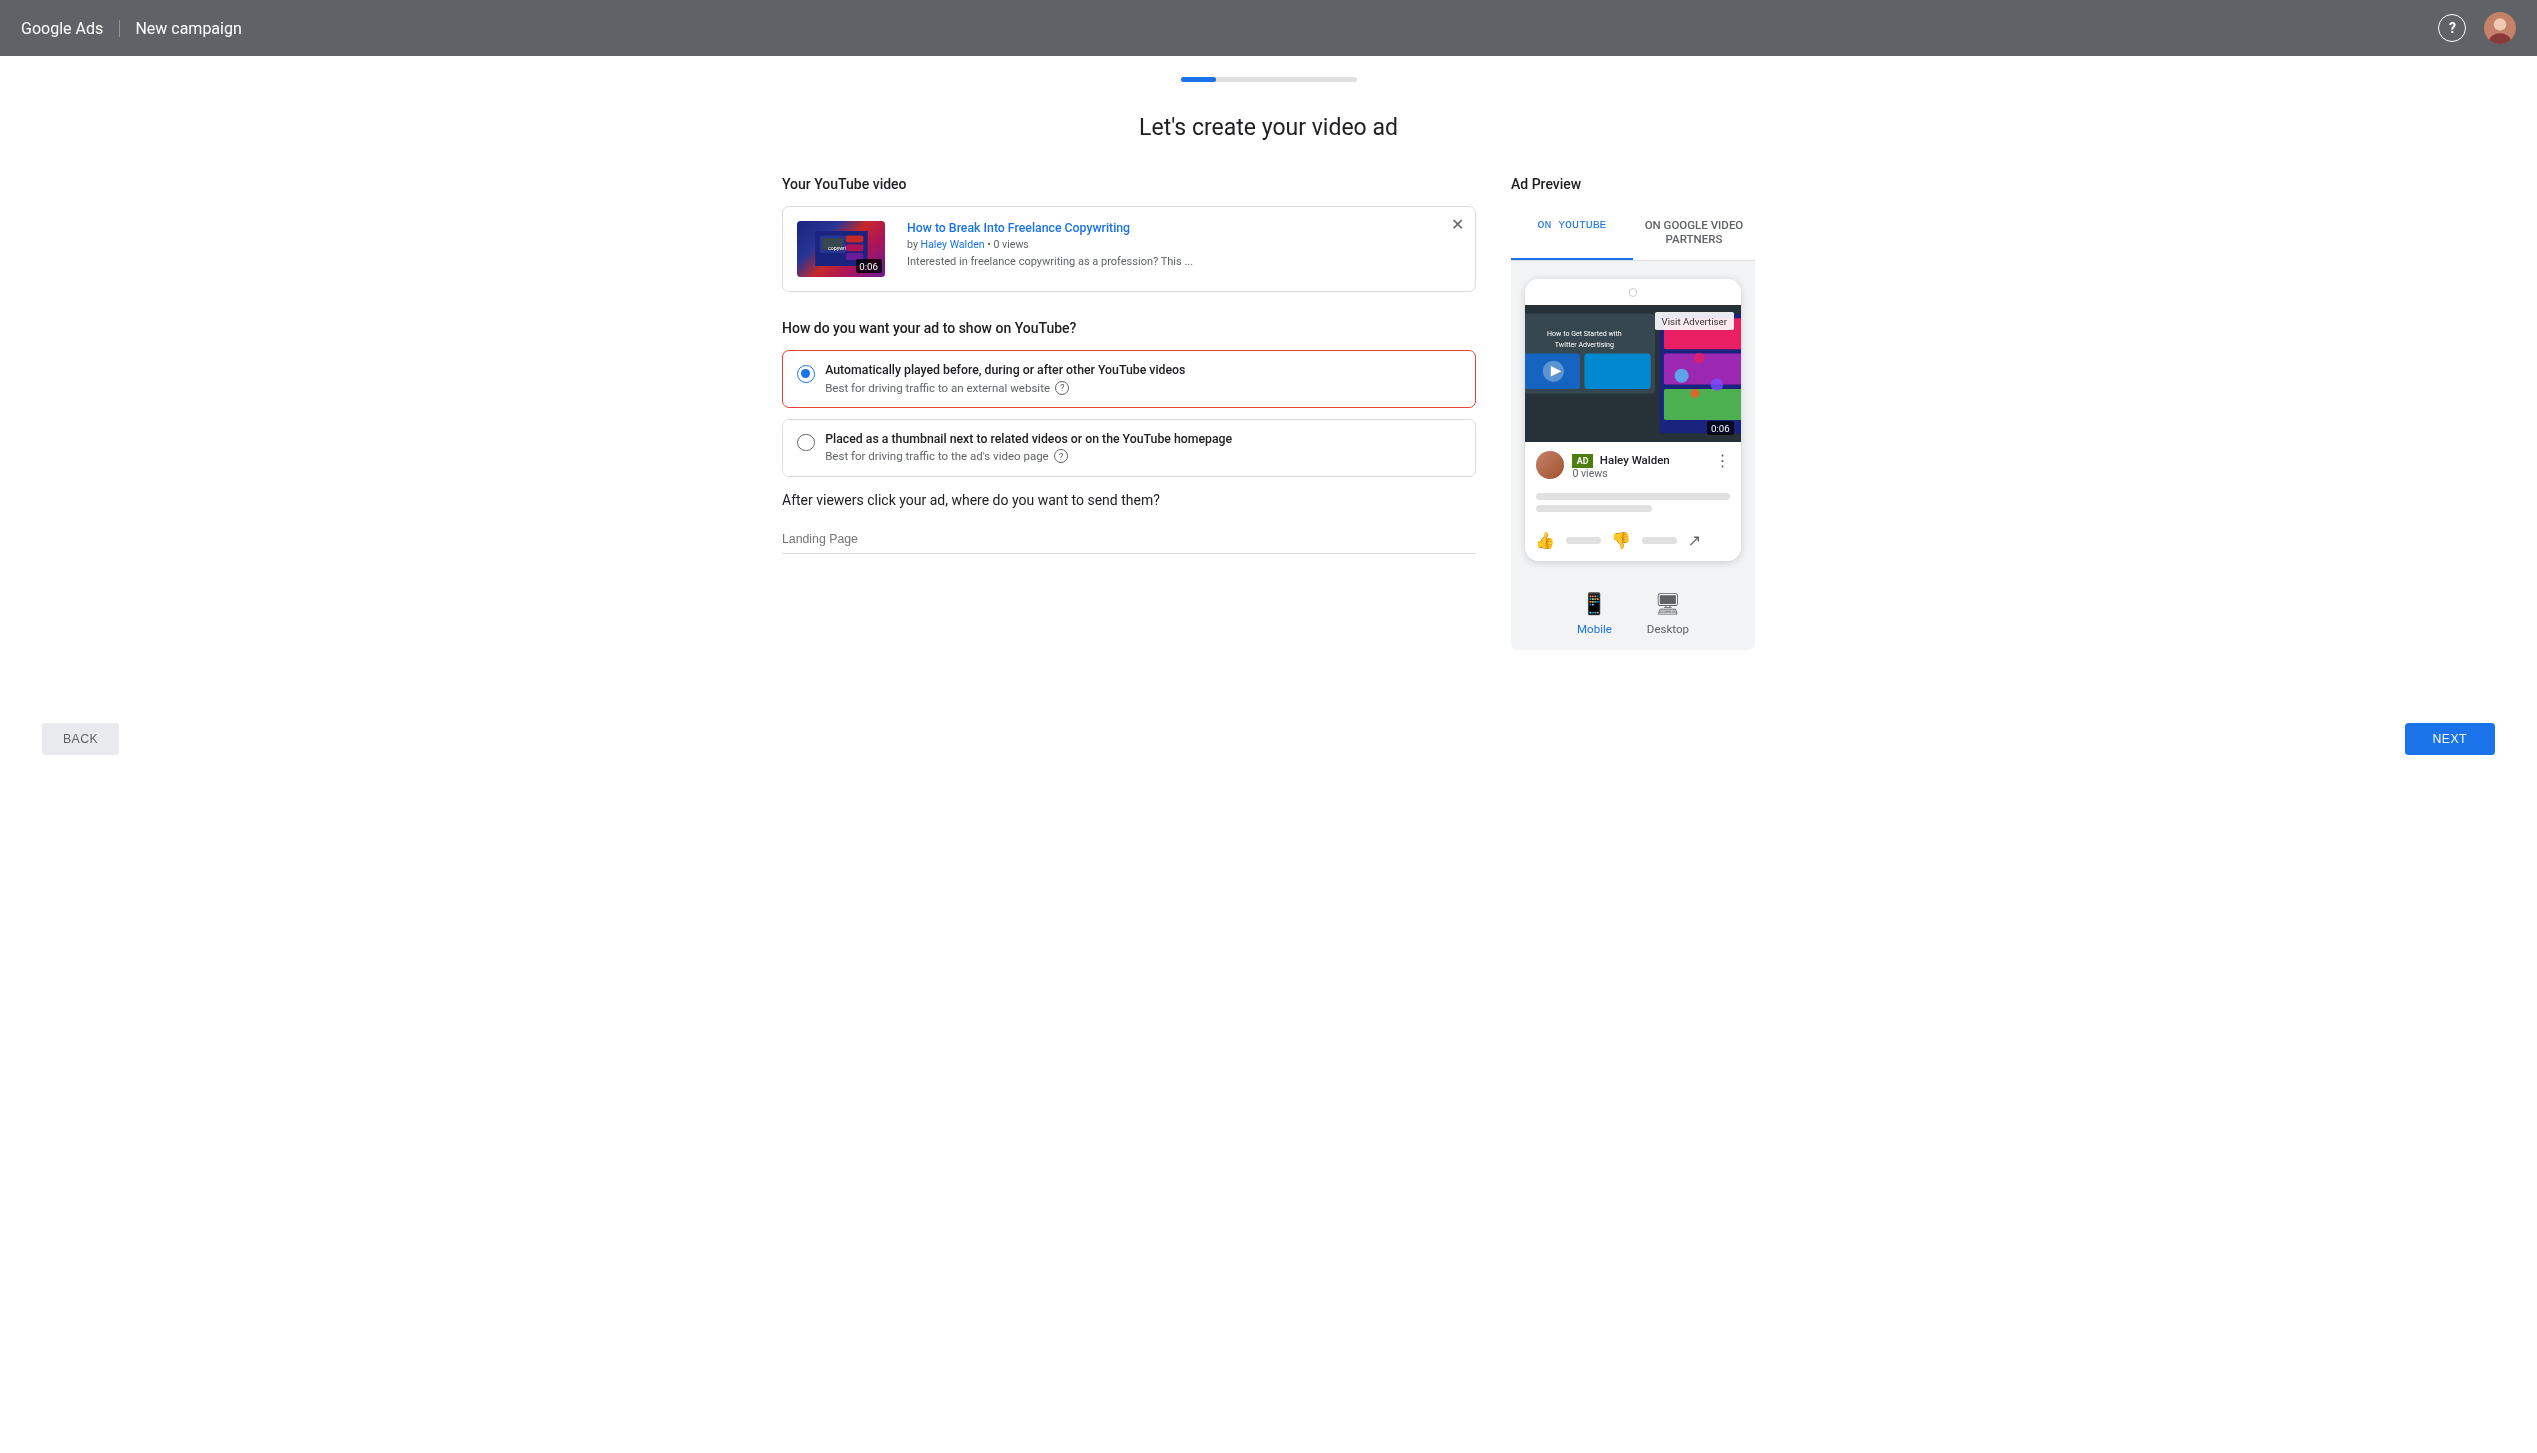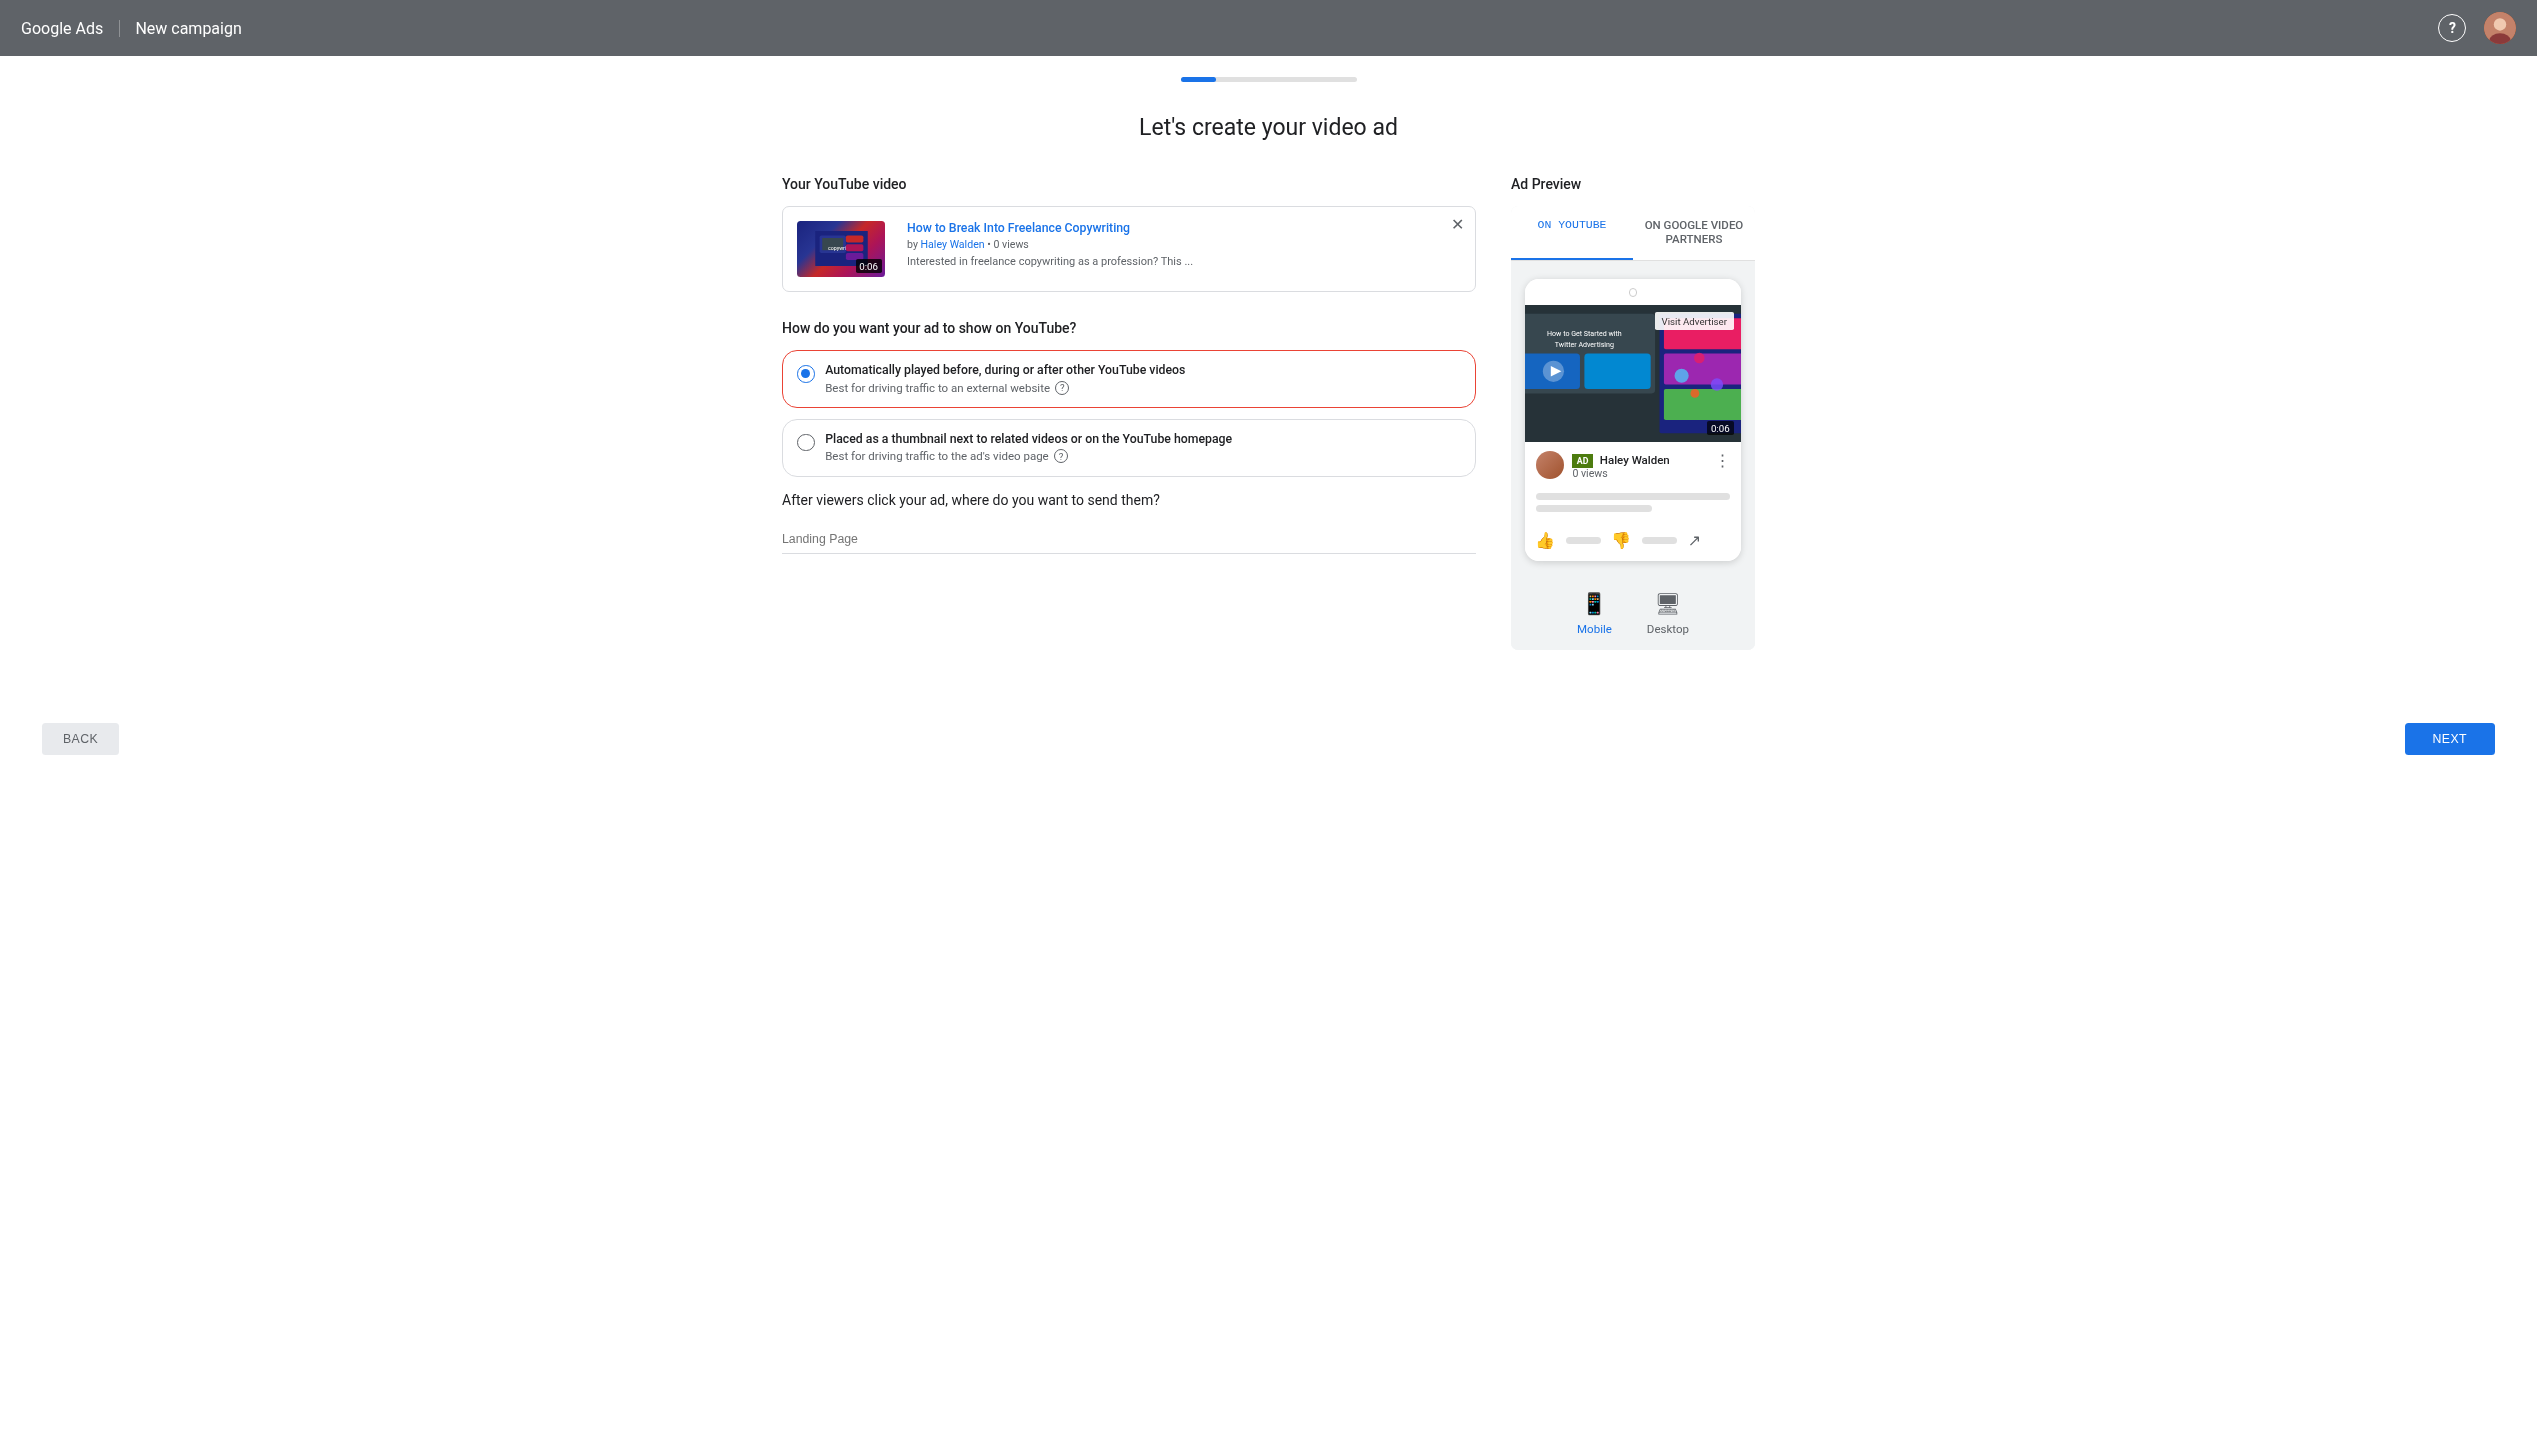--- a/index.html
+++ b/index.html
@@ -204,21 +204,21 @@
 
     
     .radio-section-title {
       font-size: 14px;
       font-weight: 500;
       color: #202124;
       margin-bottom: 14px;
     }
     .radio-option {
       padding: 12.3px 14px;
-      border-radius: 15px;
+      border-radius: 7px;
       margin-bottom: 10.6px;
       display: flex;
       gap: 10.6px;
       align-items: flex-start;
       cursor: pointer;
     }
     .radio-option.selected {
       border: 1.8px solid #ea4335;
     }
     .radio-option.unselected {

